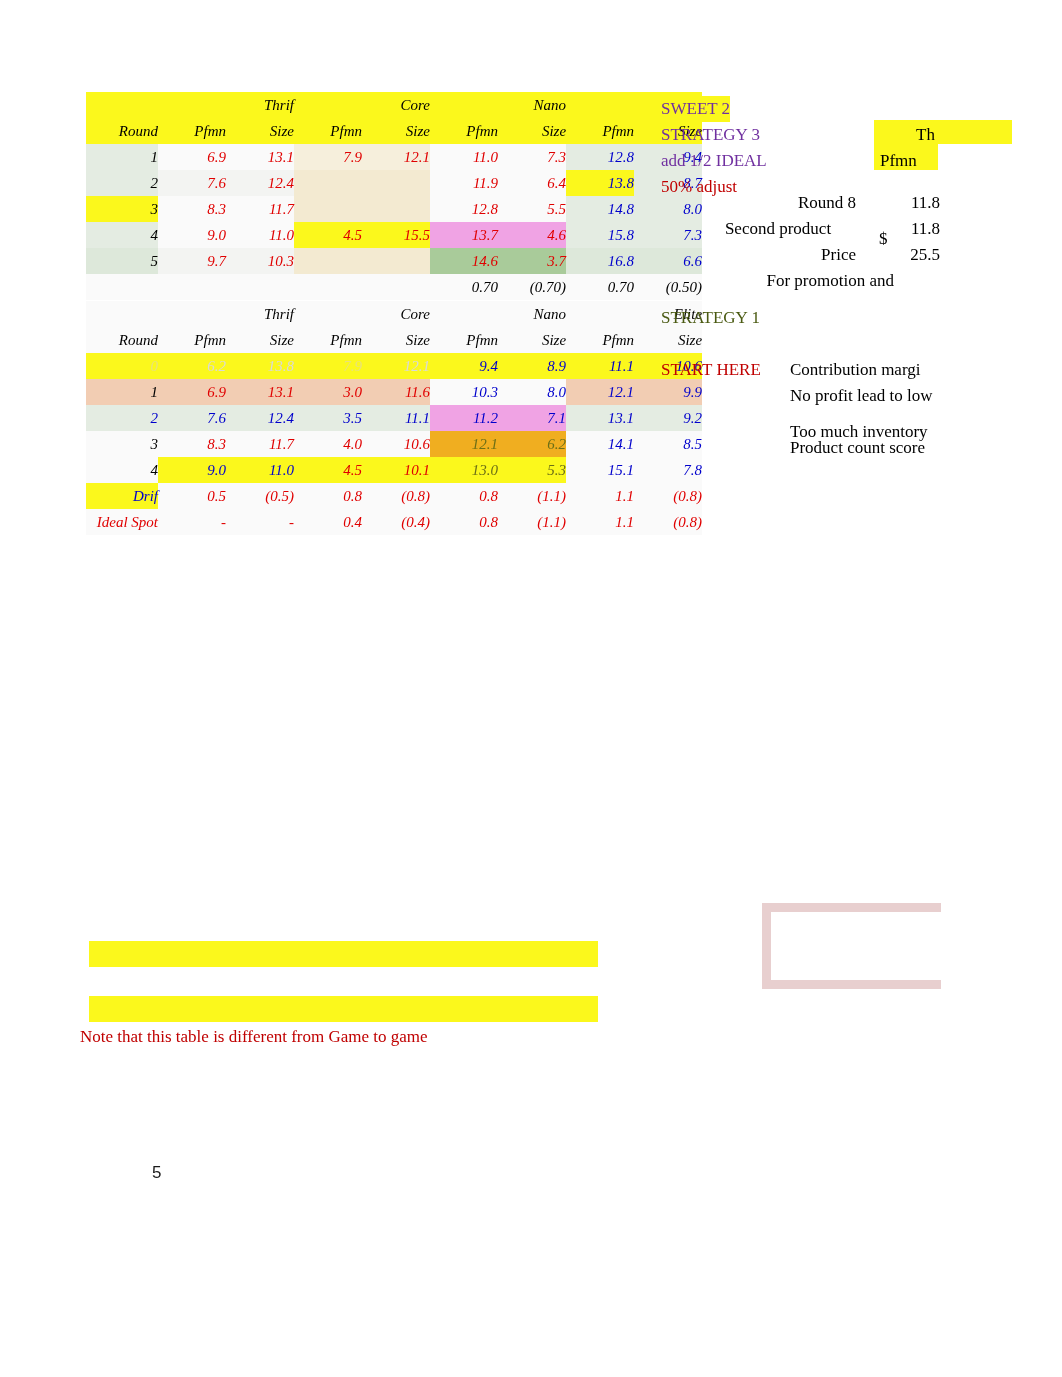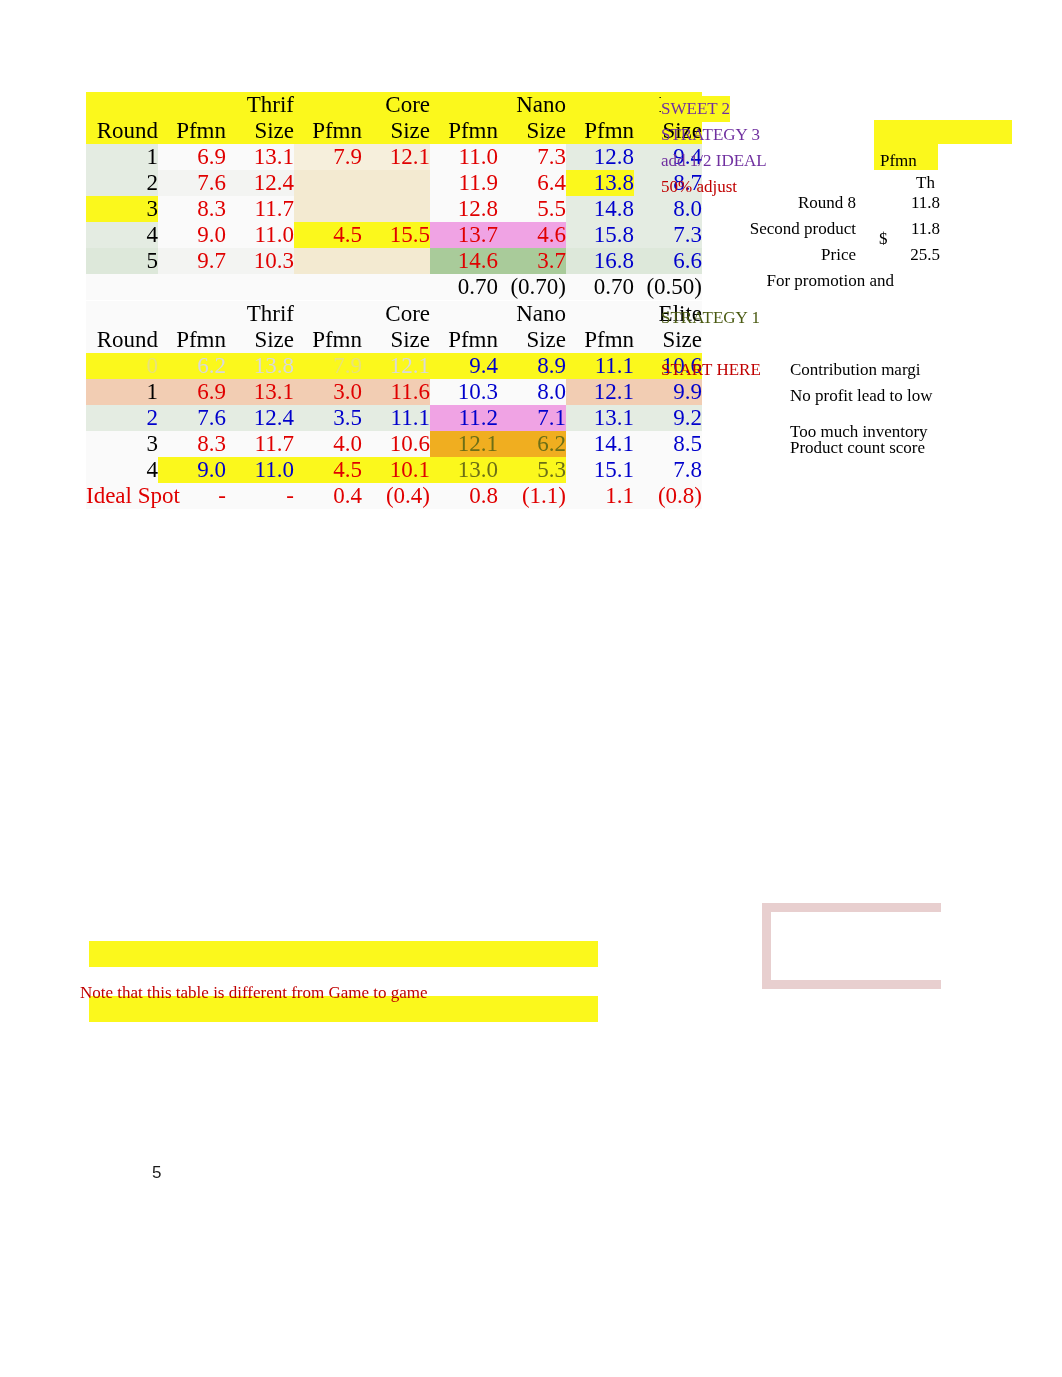--- a/index.html
+++ b/index.html
@@ -13,21 +13,22 @@
     position: relative;
     font-family: "Liberation Serif", "DejaVu Serif", serif;
     overflow: hidden;
   }
 
   
   .sheet {
     position: absolute;
     border-collapse: collapse;
     table-layout: fixed;
-    font-size: 23px;
+    font-size: 15px;
+    font-style: italic;
   }
   .sheet td {
     padding: 0;
     height: 26px;
     line-height: 26px;
     text-align: right;
     white-space: nowrap;
     vertical-align: middle;
   }
 
@@ -297,20 +298,31 @@
       <td class="bg-yellow t-blue">9.0</td>
       <td class="bg-yellow t-blue">11.0</td>
       <td class="bg-yellow t-red">4.5</td>
       <td class="bg-yellow t-red">10.1</td>
       <td class="bg-yellow t-olive">13.0</td>
       <td class="bg-yellow t-olive">5.3</td>
       <td class="bg-white t-blue">15.1</td>
       <td class="bg-white t-blue">7.8</td>
     </tr>
 
+    <tr>
+      <td class="rowlab bg-yellow t-blue">Drif</td>
+      <td class="bg-white t-red">0.5</td>
+      <td class="bg-white t-red">(0.5)</td>
+      <td class="bg-white t-red">0.8</td>
+      <td class="bg-white t-red">(0.8)</td>
+      <td class="bg-white t-red">0.8</td>
+      <td class="bg-white t-red">(1.1)</td>
+      <td class="bg-white t-red">1.1</td>
+      <td class="bg-white t-red">(0.8)</td>
+    </tr>
 
     <tr>
       <td class="rowlab bg-white t-red">Ideal Spot</td>
       <td class="bg-white t-red">-</td>
       <td class="bg-white t-red">-</td>
       <td class="bg-white t-red">0.4</td>
       <td class="bg-white t-red">(0.4)</td>
       <td class="bg-white t-red">0.8</td>
       <td class="bg-white t-red">(1.1)</td>
       <td class="bg-white t-red">1.1</td>
@@ -320,27 +332,27 @@
 </table>
 
 <span class="note t-purple hl-yellow" style="left:661px; top:96px;text-align:right;">SWEET 2</span>
 <span class="note t-purple" style="left:661px; top:122px;">STRATEGY 3</span>
 <span class="note t-purple" style="left:661px; top:148px;">add 1/2 IDEAL</span>
 <span class="note t-dkred" style="left:661px; top:174px;text-align:center;">50% adjust</span>
 
 <div class="bar" style="left:874px; top:120px; width:138px; height:24px;"></div>
 <div class="bar" style="left:874px; top:144px; width:64px; height:26px;"></div>
 
-<span class="note t-black" style="left:916px; top:122px;margin-top:48px;">Th</span>
+<span class="note t-black" style="left:916px; top:122px;">Th</span>
 <span class="note t-black" style="left:880px; top:148px;">Pfmn</span>
 
 <span class="note t-black right" style="left:700px; top:174px; width:156px;">Round 8</span>
 <span class="note t-black right" style="left:880px; top:174px; width:60px;">11.8</span>
 
-<span class="note t-black right" style="left:700px; top:200px; width:156px;">Second product</span>
+<span class="note t-black right" style="left:700px; top:200px; width:156px;text-align:center;">Second product</span>
 <span class="note t-black right" style="left:880px; top:200px; width:60px;">11.8</span>
 
 <span class="note t-black right" style="left:700px; top:226px; width:156px;">Price</span>
 <span class="note t-black" style="left:879px; top:226px;">$</span>
 <span class="note t-black right" style="left:880px; top:226px; width:60px;">25.5</span>
 
 <span class="note t-black right" style="left:700px; top:252px; width:194px;">For promotion and</span>
 
 <span class="note t-darkgrn" style="left:661px; top:305px;">STRATEGY 1</span>
 <span class="note t-dkred" style="left:661px; top:357px;">START HERE</span>
@@ -348,15 +360,15 @@
 <span class="note t-black" style="left:790px; top:357px;">Contribution margi</span>
 <span class="note t-black" style="left:790px; top:383px;">No profit lead to low</span>
 <span class="note t-black" style="left:790px; top:409px;margin-top:10px;">Too much inventory</span>
 <span class="note t-black" style="left:790px; top:435px;">Product count score</span>
 
 <div class="bar" style="left:89px; top:941px; width:509px; height:26px;"></div>
 <div class="bar" style="left:89px; top:996px; width:509px; height:26px;"></div>
 
 <div class="bracket" style="left:762px; top:903px; width:170px; height:68px;"></div>
 
-<span class="footnote" style="left:80px; top:983px;">Note that this table is different from Game to game</span>
+<span class="footnote" style="left:80px; top:1027px;">Note that this table is different from Game to game</span>
 
 <span class="pagenum" style="left:152px; top:1163px;">5</span>
 
 </body></html>

